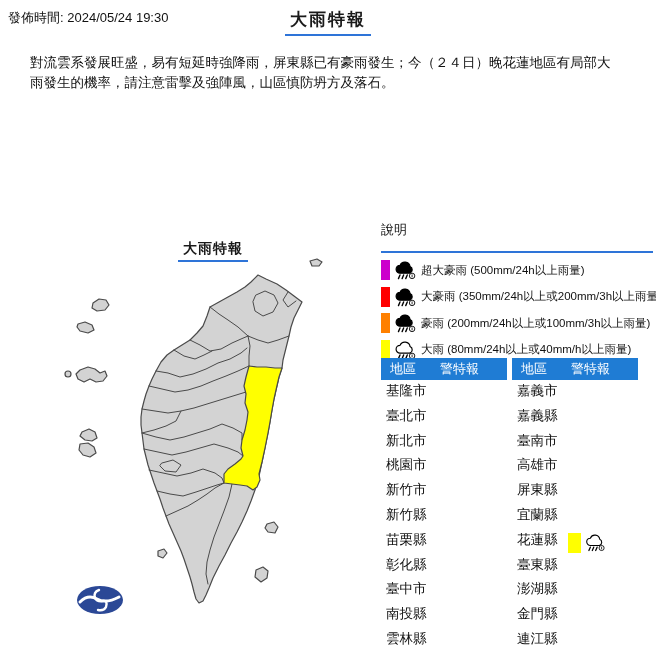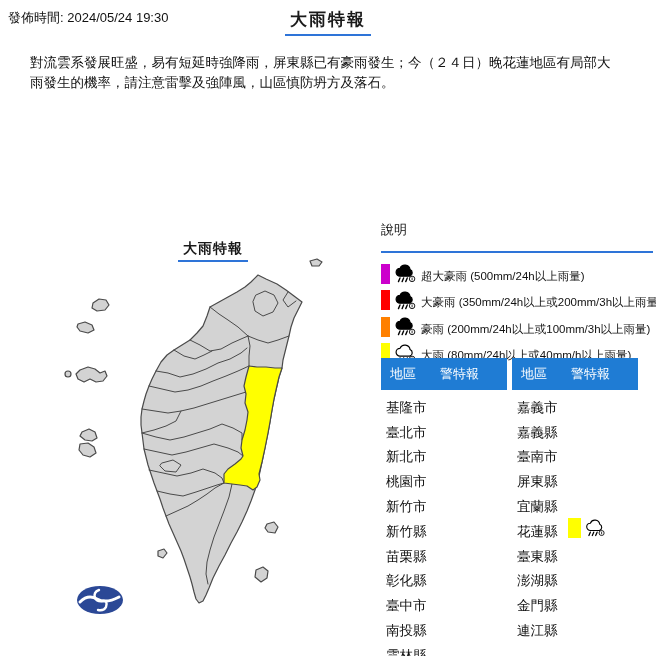--- a/index.html
+++ b/index.html
@@ -27,36 +27,36 @@
   #map{position:absolute;left:55px;top:248px;width:320px;height:408px;}
   .land{fill:var(--land);stroke:#4a4a4a;stroke-width:1.2;stroke-linejoin:round;}
   .border{fill:none;stroke:#4a4a4a;stroke-width:1;stroke-linejoin:round;stroke-linecap:round;}
   .hl{fill:var(--hl);stroke:#4a4a4a;stroke-width:1.2;stroke-linejoin:round;}
   
   #legend{position:absolute;left:381px;top:221px;width:272px;}
   #legend-title{
     font-size:13px;color:#111;padding-bottom:12px;margin-bottom:4px;
     border-bottom:2px solid var(--accent);
   }
-  .lrow{display:flex;align-items:flex-end;height:26.5px;}
+  .lrow{display:flex;align-items:center;height:26.5px;}
   .lswatch{width:9px;height:20px;flex:0 0 9px;}
   .licon{width:24px;height:21px;margin-left:3px;flex:0 0 24px;display:flex;align-items:center;}
   .llabel{font-size:11.5px;margin-left:4px;white-space:nowrap;color:#111;}
   
   .wtable{position:absolute;top:358px;width:126px;}
   #table-left{left:381px;}
   #table-right{left:512px;}
   .thead{
-    height:32px;background:var(--hdr);color:#fff;font-size:13px;
+    height:22px;background:var(--hdr);color:#fff;font-size:13px;
     display:flex;align-items:center;
   }
   .th-region{margin-left:9px;}
   .th-warn{margin-left:24px;}
   .tbody{padding-top:2px;}
-  .trow{position:relative;height:24.8px;display:flex;align-items:flex-end;}
+  .trow{position:relative;height:24.8px;display:flex;align-items:flex-start;}
   .region{font-size:13.5px;margin-left:5px;color:#111;}
   .badge{position:absolute;left:56px;top:2px;display:flex;align-items:center;}
   .bswatch{width:13px;height:20px;display:inline-block;}
   .bicon{margin-left:3px;display:flex;align-items:center;}
 </style>
 </head>
 <body>
 
 <div id="app">
 
@@ -230,20 +230,23 @@
         <div class="trow">
           <span class="region">嘉義市</span>
         </div>
         <div class="trow">
           <span class="region">嘉義縣</span>
         </div>
         <div class="trow">
           <span class="region">臺南市</span>
         </div>
         <div class="trow">
+          <span class="region">高雄市</span>
+        </div>
+        <div class="trow">
           <span class="region">屏東縣</span>
         </div>
         <div class="trow">
           <span class="region">宜蘭縣</span>
         </div>
         <div class="trow">
           <span class="region">花蓮縣</span>
           <span class="badge">
             <span class="bswatch" style="background:#FFFF00"></span>
             <span class="bicon">

